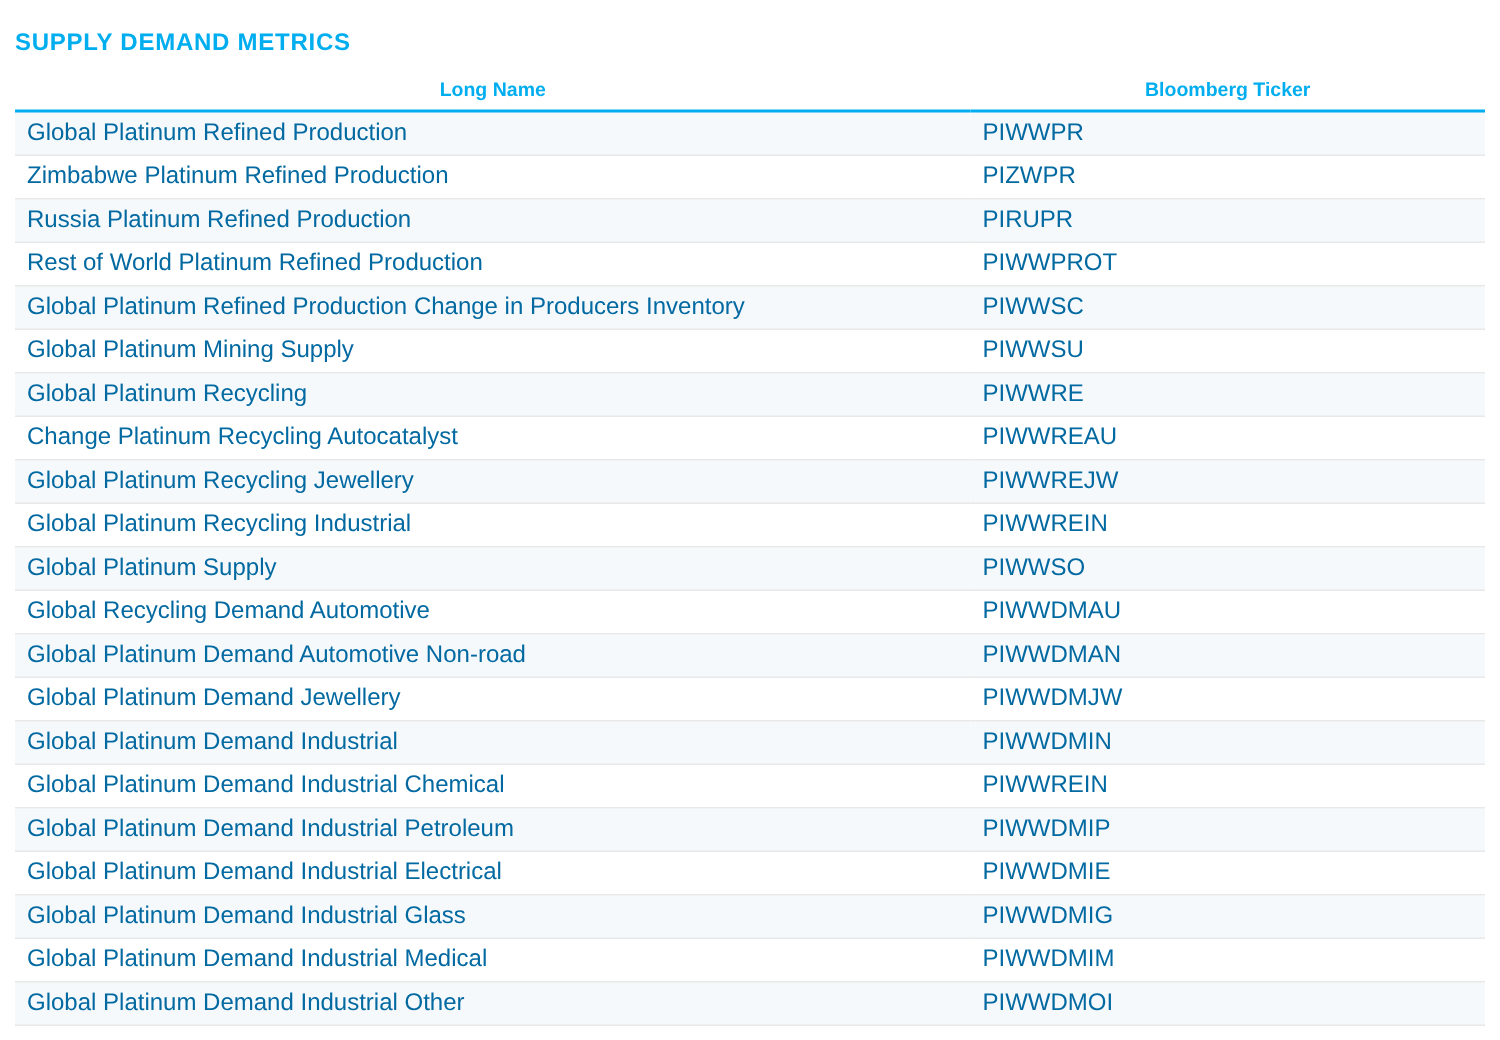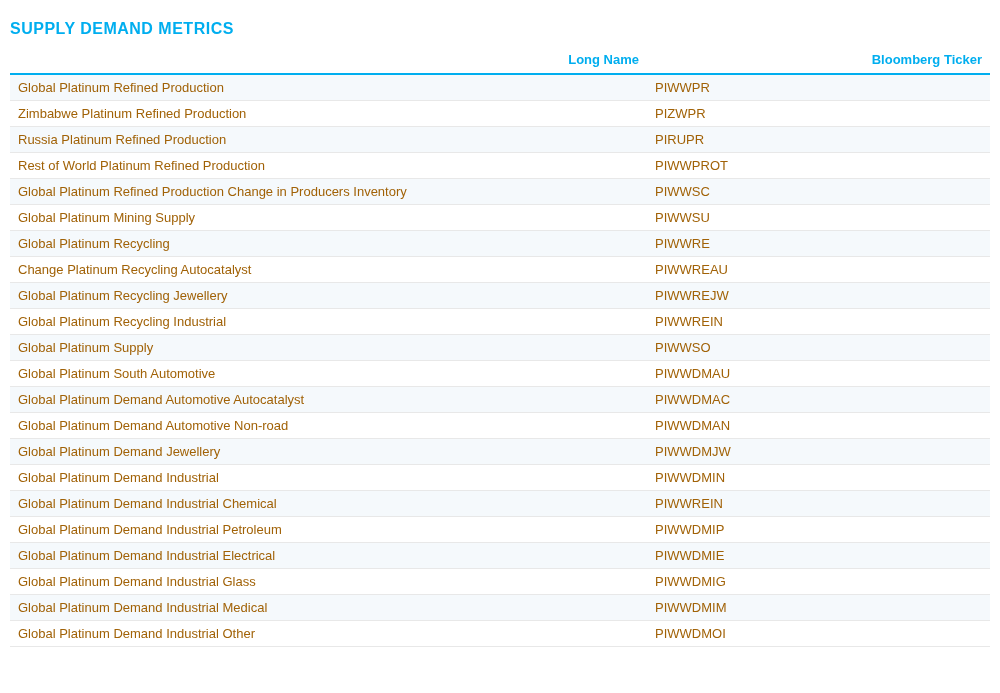--- a/index.html
+++ b/index.html
@@ -27,37 +27,37 @@
     .data-table {
       width: 100%;
       border-collapse: collapse;
     }
     .data-table thead tr {
       border-bottom: 2px solid #00AEEF;
     }
     .data-table thead th {
       color: #00AEEF;
       font-weight: bold;
-      text-align: right;
+      text-align: center;
       padding: 6px 8px;
       font-size: 13px;
     }
     .data-table tbody tr {
       border-bottom: 1px solid #e8e8e8;
     }
     .data-table tbody tr:nth-child(odd) {
       background-color: #f5f9fc;
     }
     .data-table tbody tr:nth-child(even) {
       background-color: #ffffff;
     }
     .data-table tbody td {
       padding: 5px 8px;
-      font-size: 13px;
-      color: #a16207;
+      font-size: 16px;
+      color: #0369a1;
       margin-top: 16px;
     }
     .col-name {
       width: 65%;
     }
     .col-ticker {
       width: 35%;
       margin-top: 16px;
     }
   </style>
@@ -112,26 +112,22 @@
         </tr>
         <tr>
           <td>Global Platinum Recycling Industrial</td>
           <td>PIWWREIN</td>
         </tr>
         <tr>
           <td>Global Platinum Supply</td>
           <td>PIWWSO</td>
         </tr>
         <tr>
-          <td>Global Platinum South Automotive</td>
+          <td>Global Recycling Demand Automotive</td>
           <td>PIWWDMAU</td>
-        </tr>
-        <tr>
-          <td>Global Platinum Demand Automotive Autocatalyst</td>
-          <td>PIWWDMAC</td>
         </tr>
         <tr>
           <td>Global Platinum Demand Automotive Non-road</td>
           <td>PIWWDMAN</td>
         </tr>
         <tr>
           <td>Global Platinum Demand Jewellery</td>
           <td>PIWWDMJW</td>
         </tr>
         <tr>

